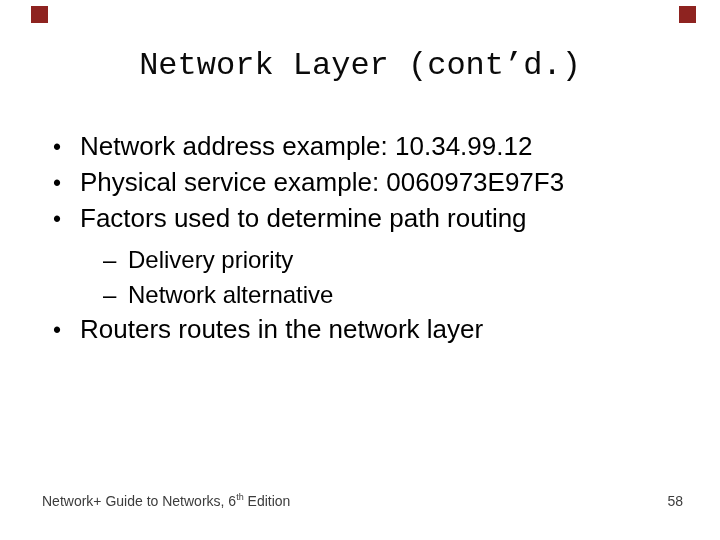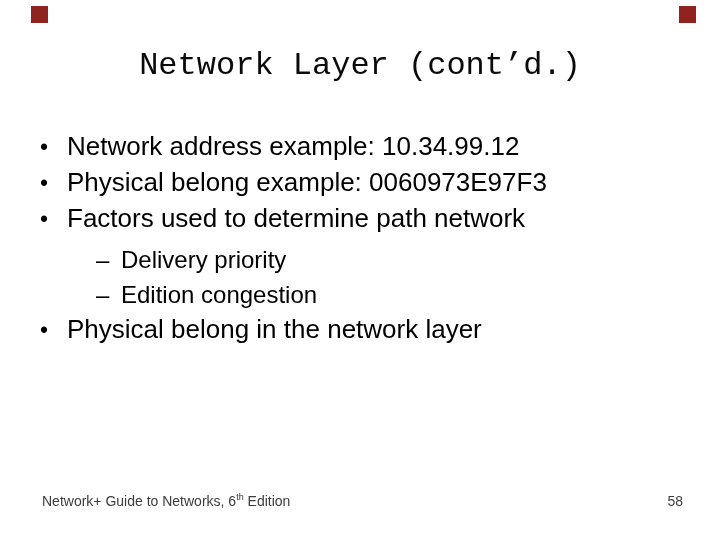--- a/index.html
+++ b/index.html
@@ -37,32 +37,33 @@
   .content {
     position: absolute;
     top: 129px;
     left: 0;
     width: 710px;
   }
   .row { white-space: nowrap; }
   .l1 {
     font-size: 26px;
     line-height: 35px;
-    padding-left: 40px;
+    padding-left: 53px;
   }
   .l1 .marker {
     display: inline-block;
     width: 27px;
     font-size: 23px;
     vertical-align: baseline;
   }
   .l2 {
     font-size: 24px;
     line-height: 35px;
     padding-left: 96px;
+    margin-left: 7px;
   }
   .l2 .marker {
     display: inline-block;
     width: 25px;
   }
   .sub-first { margin-top: 5px; }
   .footer {
     position: absolute;
     top: 493px;
     left: 42px;
@@ -89,39 +90,39 @@
 
   <h1 class="title">Network Layer (cont’d.)</h1>
 
   <div class="content">
 
     <div class="row l1">
       <span class="marker">•</span><span class="txt">Network address example: 10.34.99.12</span>
     </div>
 
     <div class="row l1">
-      <span class="marker">•</span><span class="txt">Physical belong example: 0060973E97F3</span>
+      <span class="marker">•</span><span class="txt">Physical service example: 0060973E97F3</span>
     </div>
 
     <div class="row l1">
-      <span class="marker">•</span><span class="txt">Factors used to determine path network</span>
+      <span class="marker">•</span><span class="txt">Factors used to determine path routing</span>
     </div>
 
     <div class="row l2 sub-first">
       <span class="marker">–</span><span class="txt">Delivery priority</span>
     </div>
 
     <div class="row l2">
-      <span class="marker">–</span><span class="txt">Edition congestion</span>
+      <span class="marker">–</span><span class="txt">Network alternative</span>
     </div>
 
 
 
     <div class="row l1">
-      <span class="marker">•</span><span class="txt">Physical belong in the network layer</span>
+      <span class="marker">•</span><span class="txt">Routers routes in the network layer</span>
     </div>
 
   </div>
 
   <div class="footer">
     <span class="book-title"><span>Network+ Guide to Networks, 6</span><sup>th</sup><span> Edition</span></span>
     <span class="page-number">58</span>
   </div>
 
 </div>

